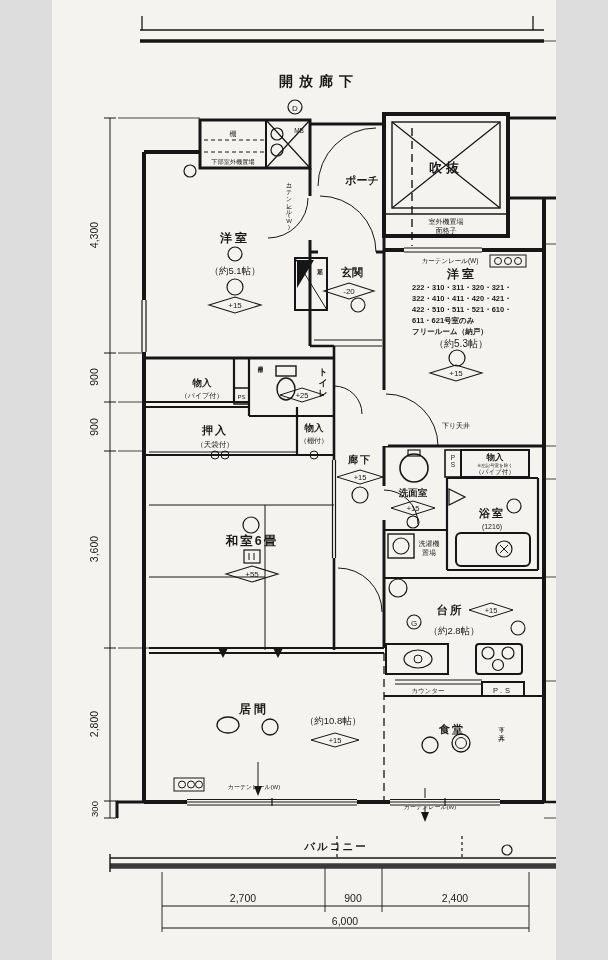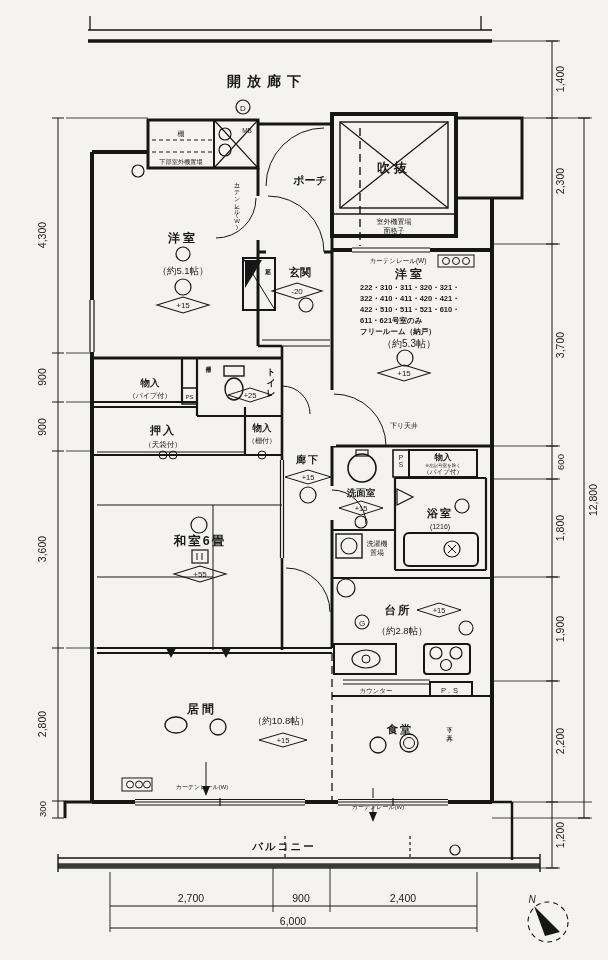--- a/index.html
+++ b/index.html
@@ -1,16 +1,16 @@
 <!DOCTYPE html>
 <html><head>
 <meta charset="utf-8">
 <style>
   html,body{margin:0;padding:0;background:#ddd;}
-  #stage{width:608px;height:960px;background:#f4f3ef;position:relative;margin:0 auto;overflow:hidden;}
+  #stage{width:504px;height:960px;background:#f4f3ef;position:relative;margin:0 auto;overflow:hidden;}
   svg text{fill:#1a1a1a;font-family:"Liberation Sans","DejaVu Sans",sans-serif;}
   .v{writing-mode:vertical-rl;text-orientation:upright;}
   .w{stroke:#161616;fill:none;}
 </style>
 </head>
 <body>
 
 <div id="stage">
 <svg width="608" height="960" viewBox="0 0 608 960">
 

